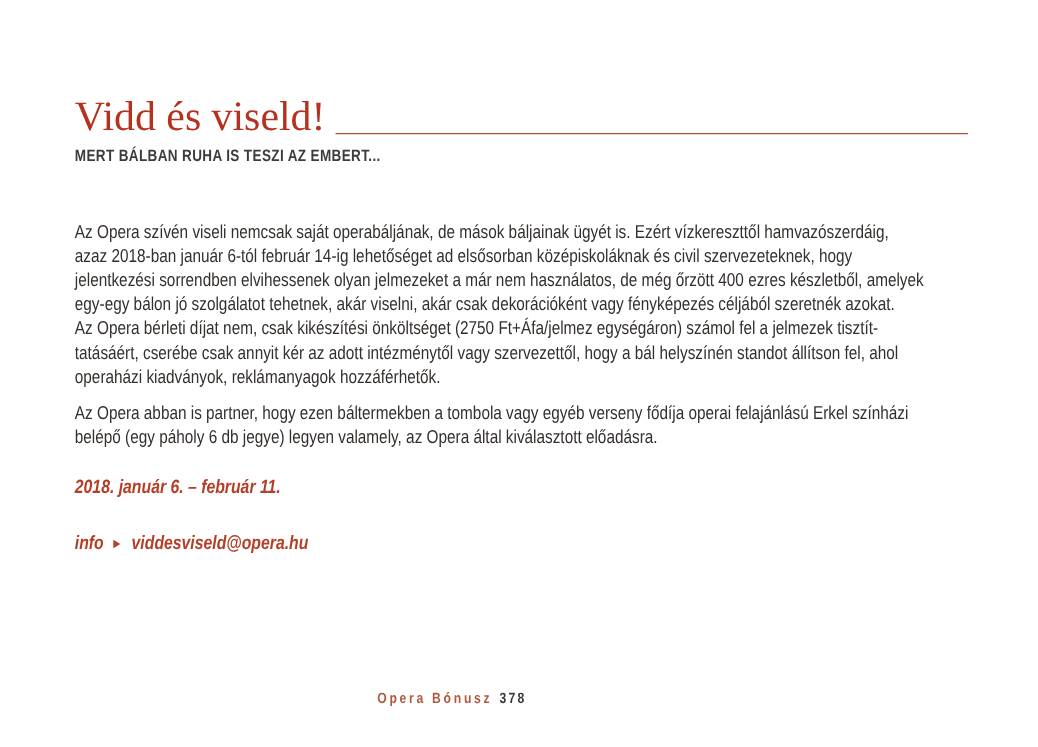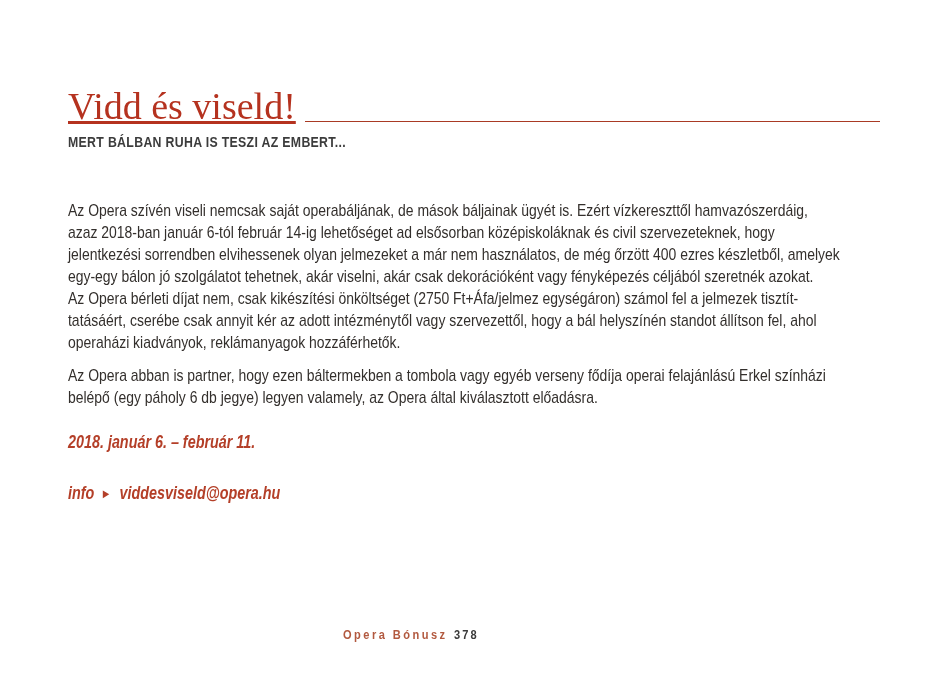--- a/index.html
+++ b/index.html
@@ -29,21 +29,20 @@
     align-items: flex-end;
   }
   .title {
     font-family: "Liberation Serif", serif;
     font-size: 38px;
     font-weight: 400;
     line-height: 1;
     color: #b5321f;
     margin: 0;
     white-space: nowrap;
-    text-decoration: underline;
   }
   .title-rule {
     flex: 1;
     border-bottom: 1.5px solid #a93a24;
     margin-left: 9px;
     margin-bottom: 3px;
     height: 0;
   }
   .subtitle {
     position: absolute;

